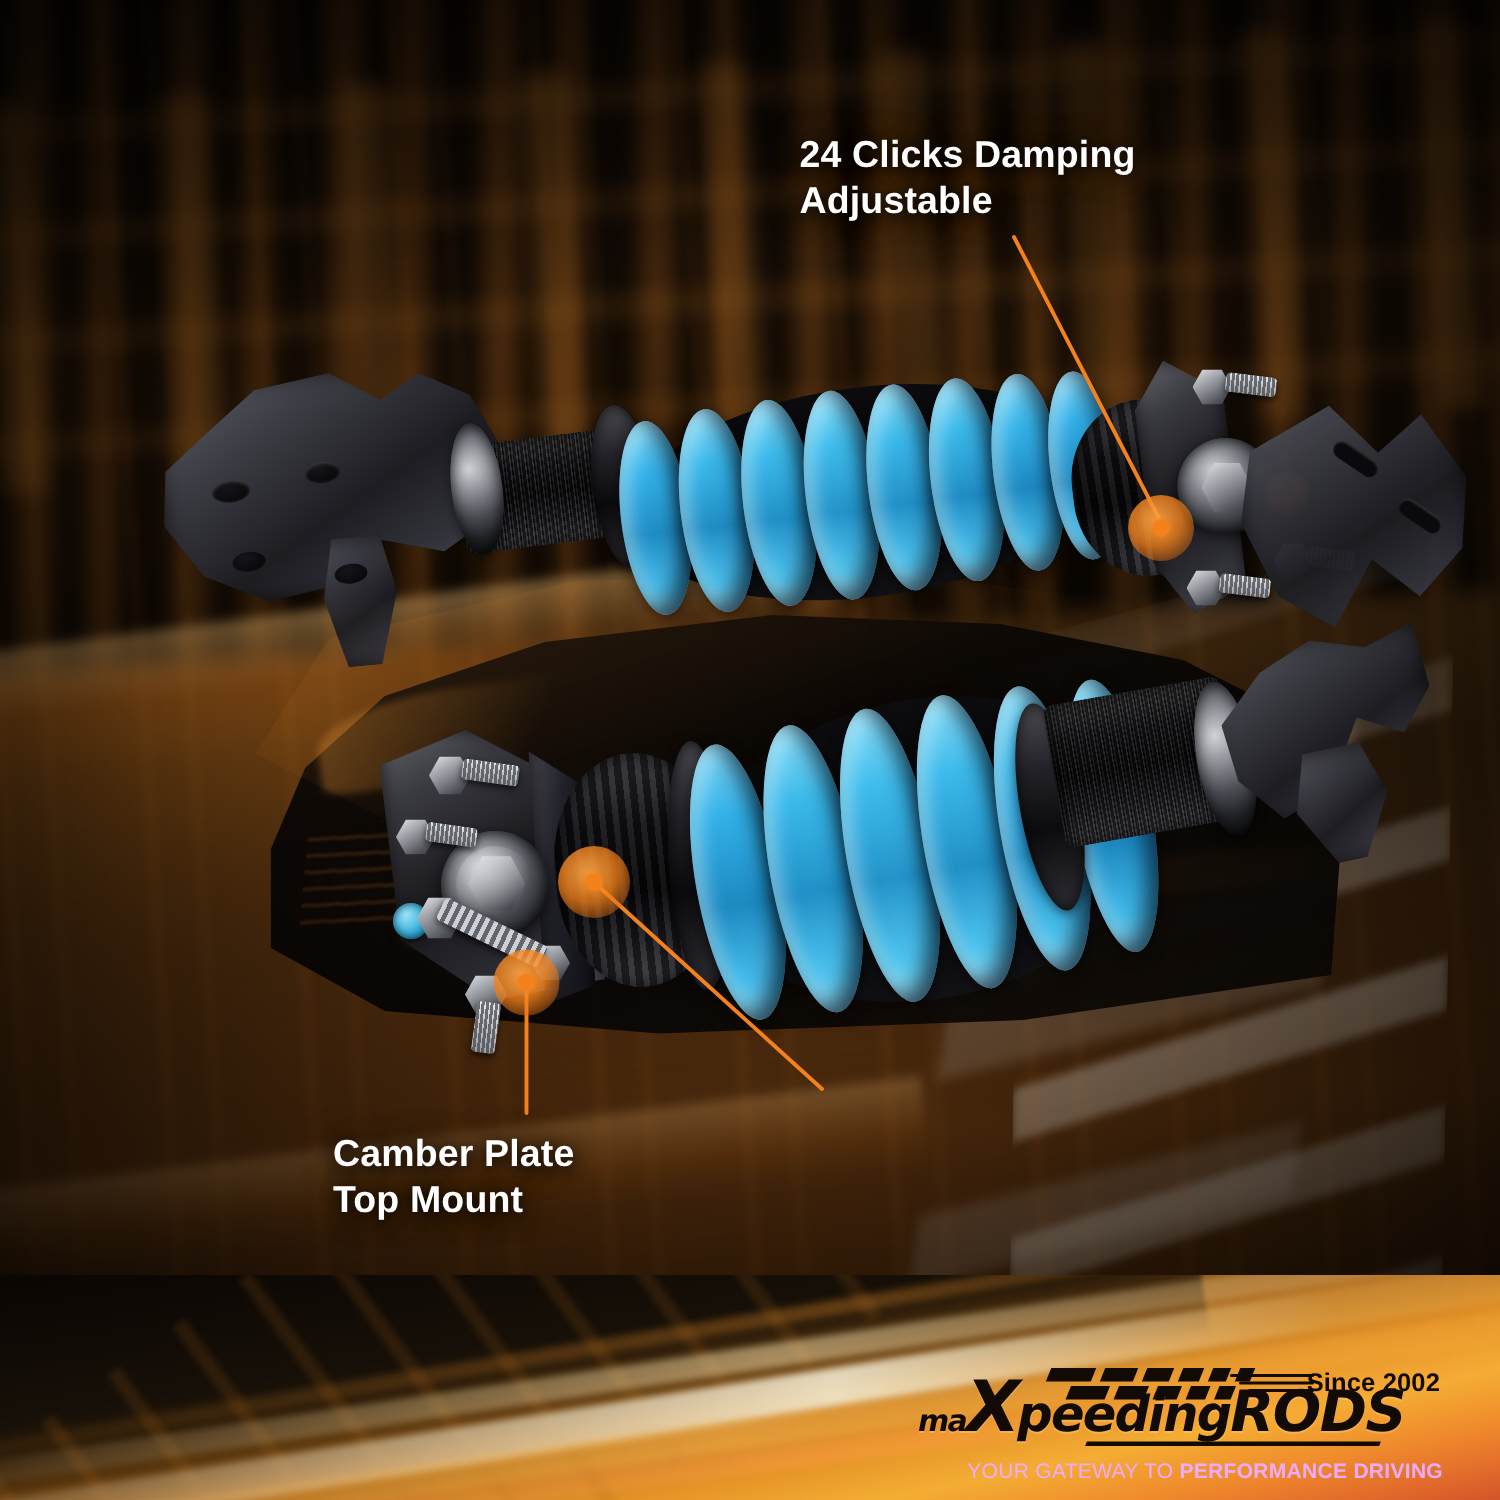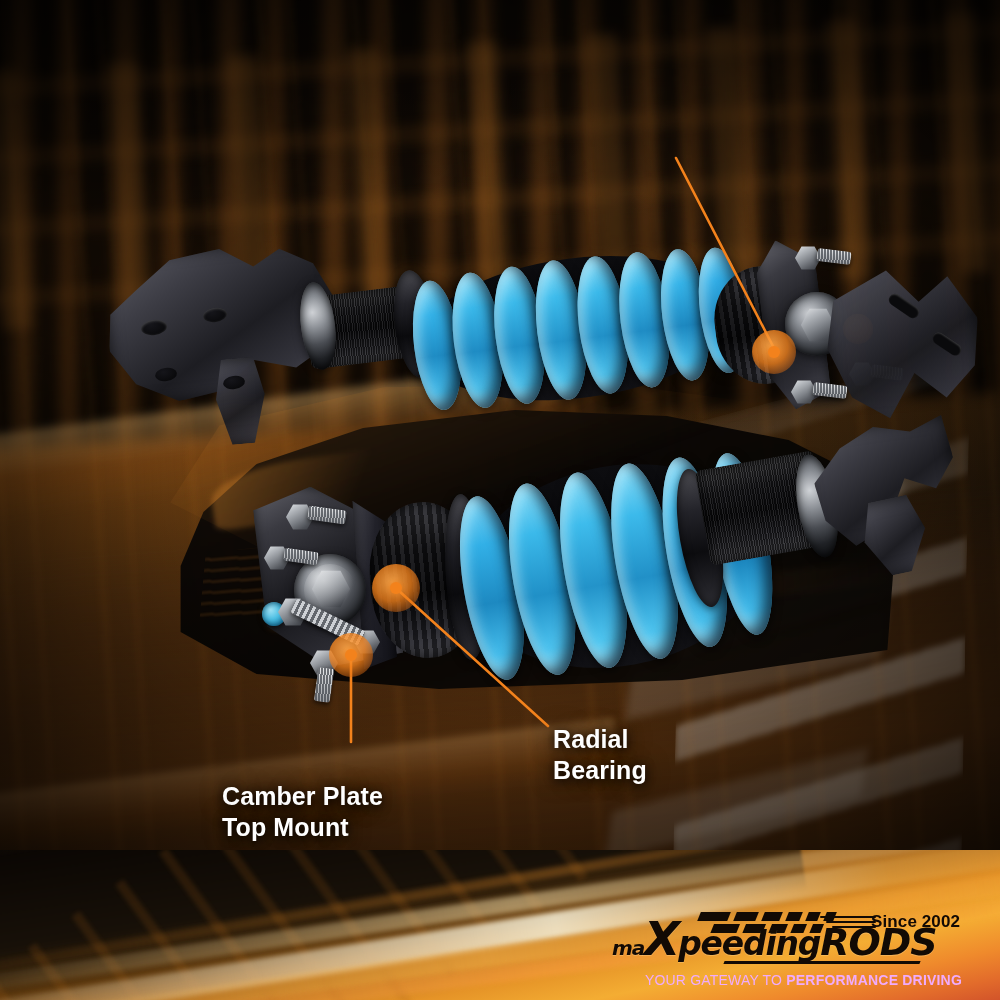--- a/index.html
+++ b/index.html
@@ -475,26 +475,26 @@
 
   <div class="dot-marker" style="left:752px;top:330px;width:44px;height:44px;"></div>
   <div class="dot-core" style="left:768px;top:346px;width:12px;height:12px;"></div>
 
   <div class="dot-marker" style="left:329px;top:633px;width:44px;height:44px;"></div>
   <div class="dot-core" style="left:345px;top:649px;width:12px;height:12px;"></div>
 
   <div class="dot-marker" style="left:372px;top:564px;width:48px;height:48px;"></div>
   <div class="dot-core" style="left:390px;top:582px;width:12px;height:12px;"></div>
 
-
-  <div class="callout-text" style="left:222px;top:781px;">Camber Plate
+  <div class="callout-text" style="left:533px;top:88px;">24 Clicks Damping
+Adjustable</div>
+
+  <div class="callout-text" style="left:222px;top:754px;">Camber Plate
 Top Mount</div>
 
-  <div class="callout-text" style="left:553px;top:724px;">Radial
-Bearing</div>
 
   <div class="footer">
     <div class="f-base"></div>
     <div class="f-dark"></div>
     <div class="f-diag"></div>
     <div class="f-streak s5"></div>
     <div class="f-streak s1"></div>
     <div class="f-streak s2"></div>
     <div class="f-streak s3"></div>
     <div class="f-streak s4"></div>

